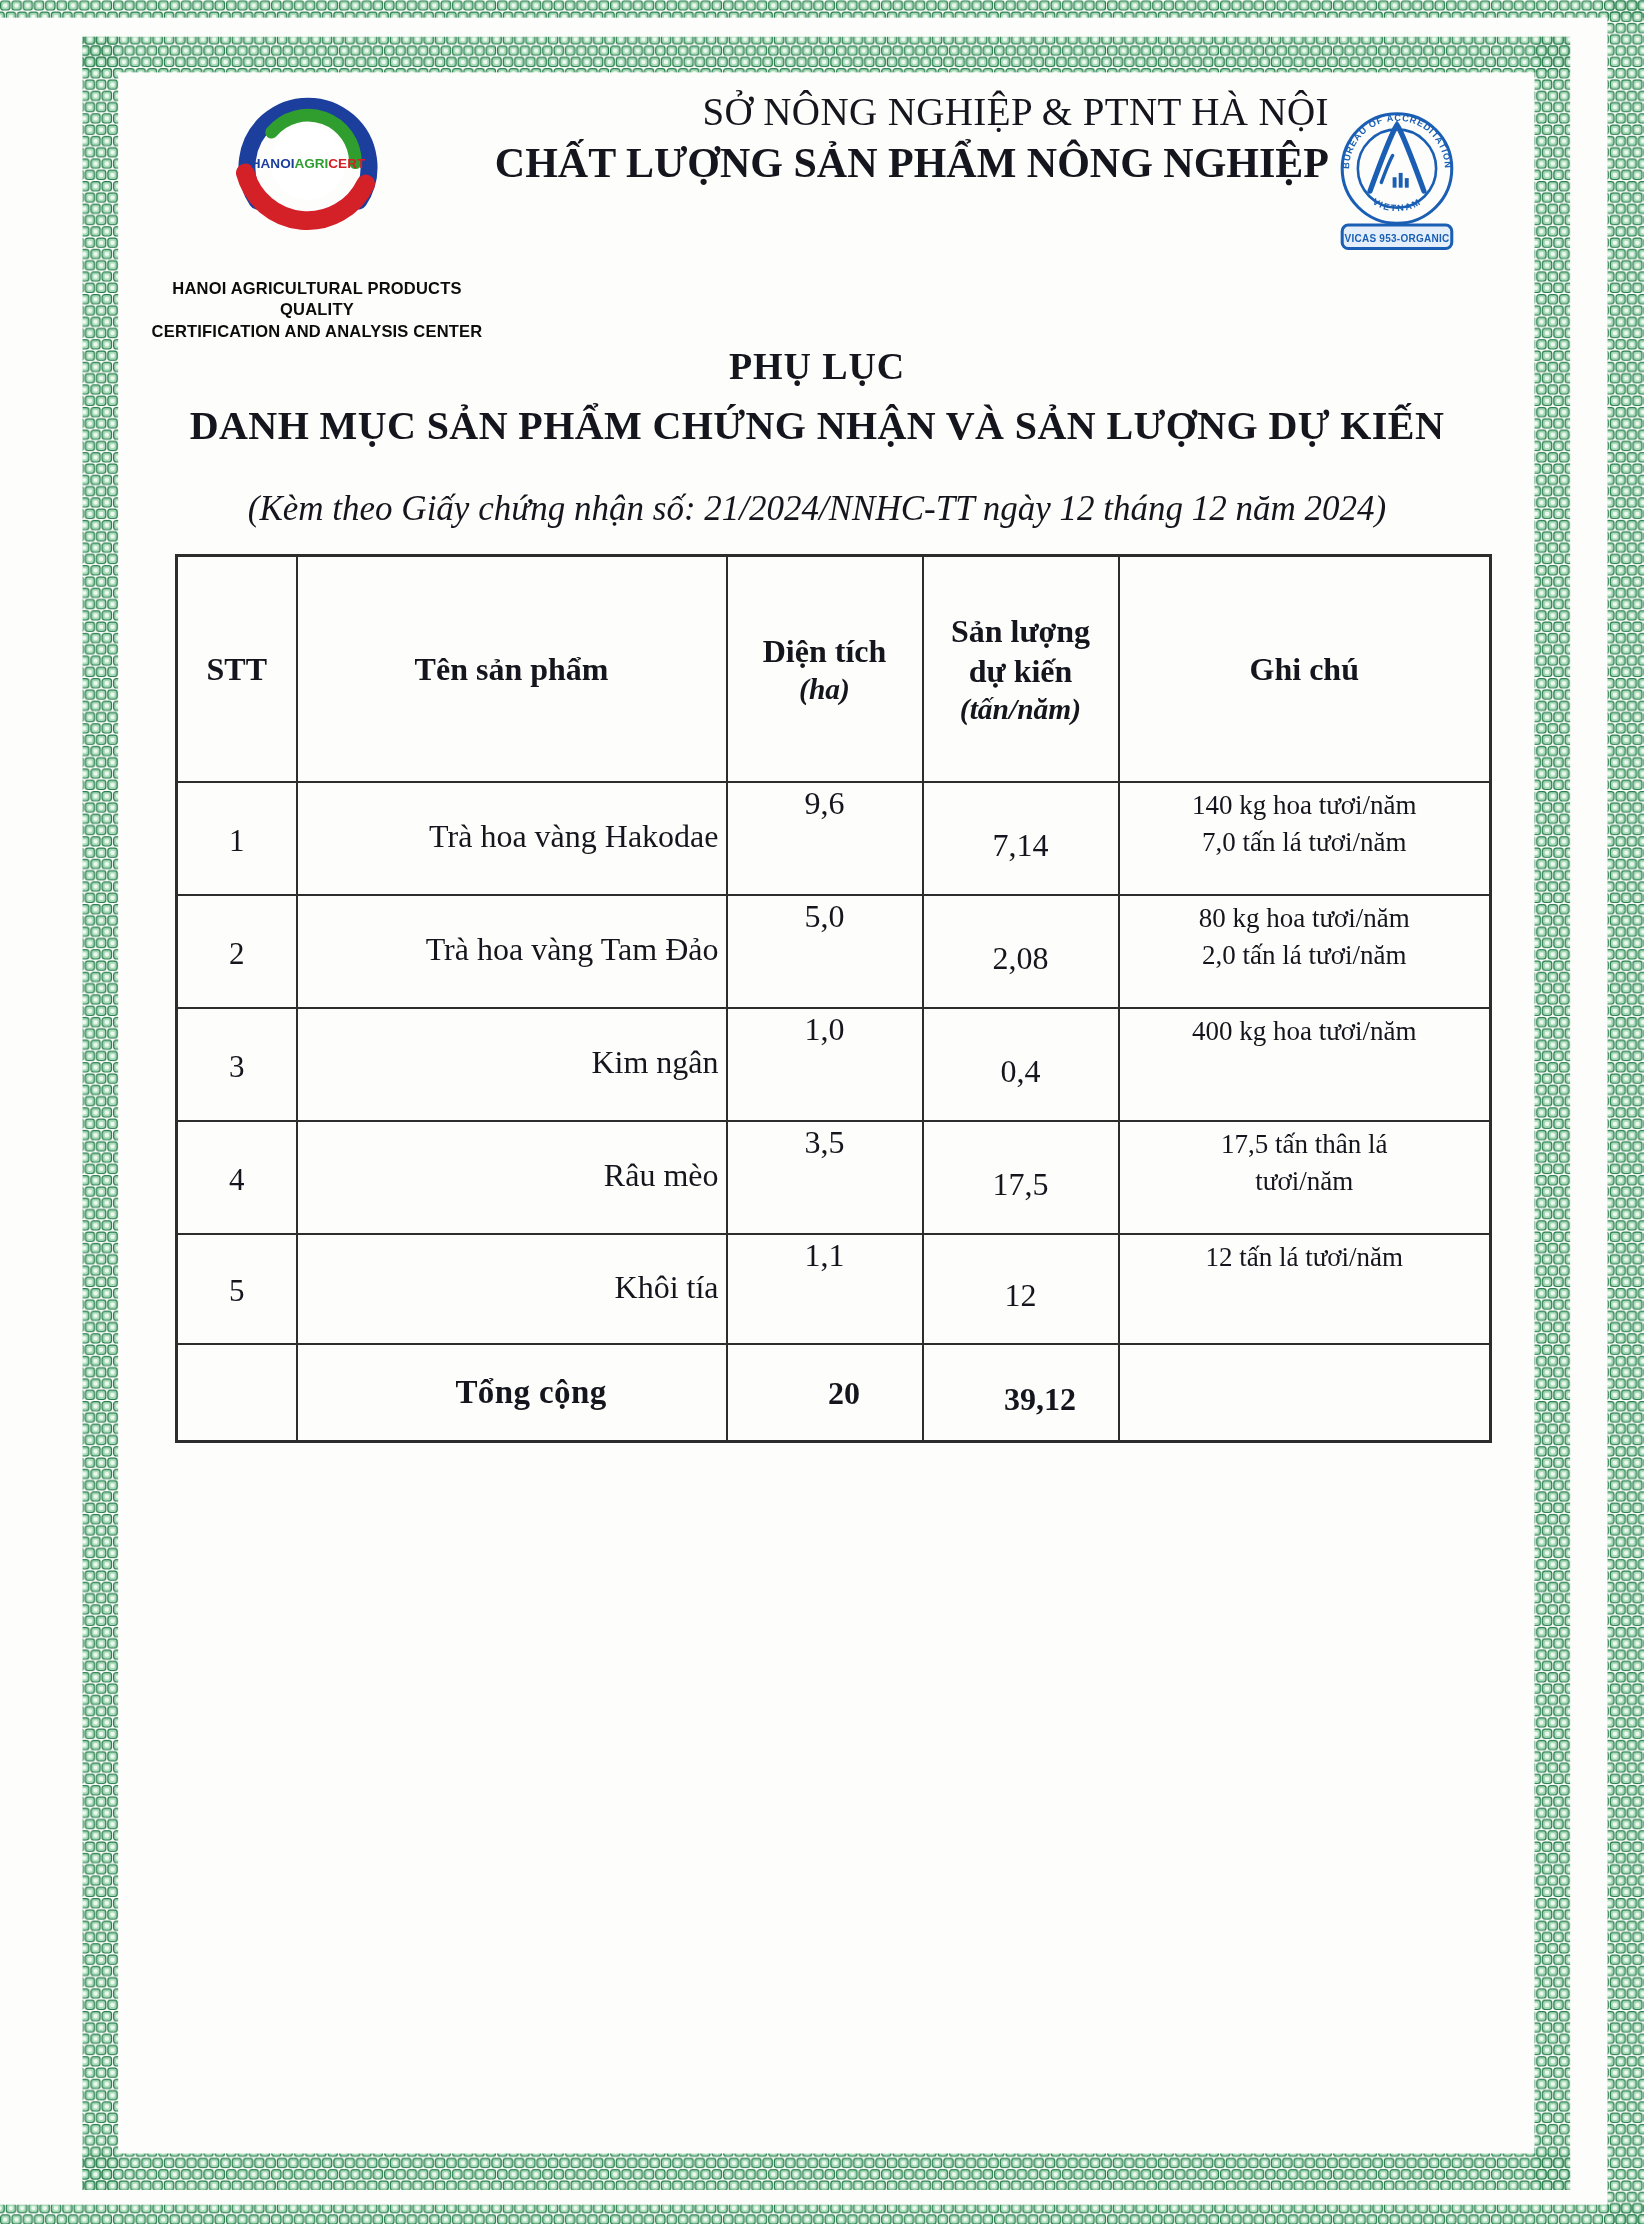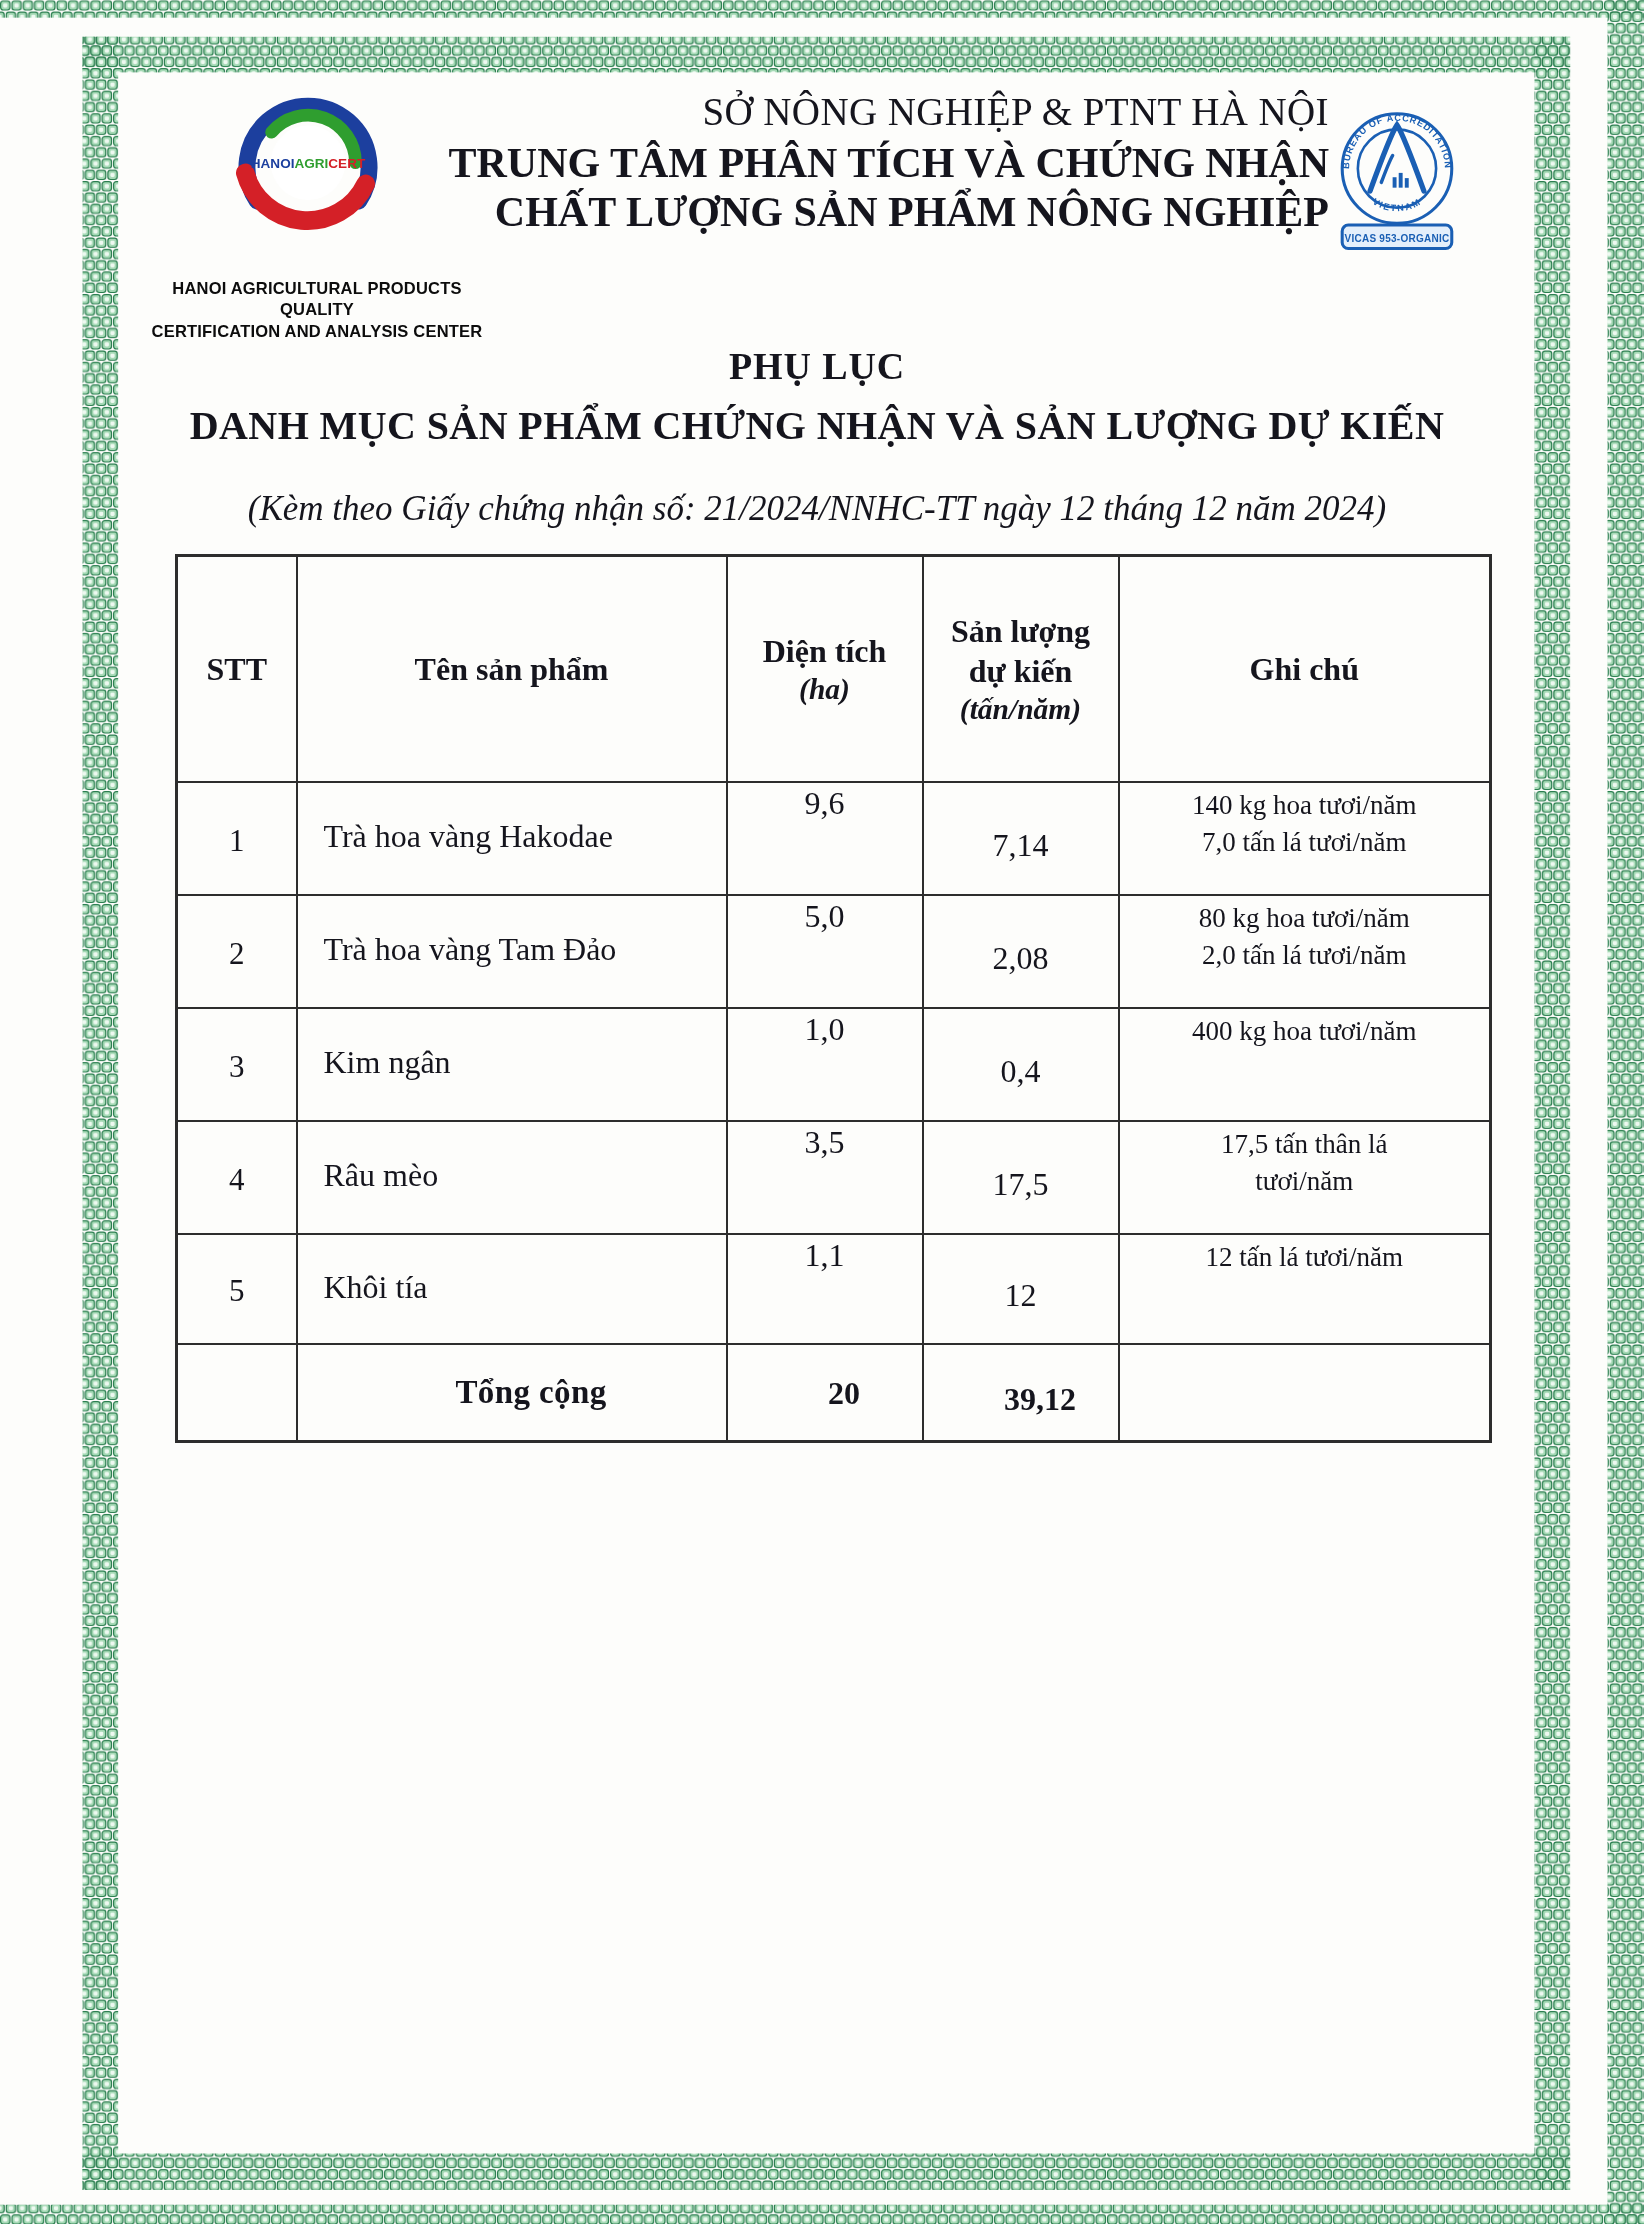--- a/index.html
+++ b/index.html
@@ -39,21 +39,21 @@
   .hdr td { height:222px; text-align:center; vertical-align:middle; font-weight:700; font-size:32px; line-height:1.25; }
   .unit { font-style:italic; font-weight:600; font-size:29.5px; }
   .r td  { font-size:32px; }
   .row-h1 td { height:83px; }
   .row-h2 td { height:83px; }
   .row-h3 td { height:83px; }
   .row-h4 td { height:83px; }
   .row-h5 td { height:80px; }
   .row-total td { height:80px;padding-left:40px; }
   td.c-stt  { text-align:center; vertical-align:middle; padding-top:5.2px; font-size:31px; }
-  td.c-prod { text-align:left; vertical-align:middle; padding:12px 7px 16px 26px; }
+  td.c-prod { text-align:right; vertical-align:middle; padding:12px 7px 16px 26px; }
   td.c-area { text-align:center; vertical-align:top; padding-top:1.7px; }
   td.c-yield{ text-align:center; vertical-align:middle; padding-top:14px; }
   td.c-note { text-align:center; vertical-align:top; padding-top:3.5px; font-size:27px; line-height:1.4; }
   td.c-note span { display:block; }
   .row-total td { font-weight:700; }
   td.c-total-label { text-align:center; vertical-align:middle; font-size:33px; letter-spacing:0.4px; }
   .row-total td.c-area { vertical-align:middle; padding-top:3.5px; }
 </style>
 </head>
 <body>
@@ -102,21 +102,20 @@
     </text>
   </svg>
 
   <div class="logo-caption">
     <div>HANOI AGRICULTURAL PRODUCTS QUALITY</div>
     <div>CERTIFICATION AND ANALYSIS CENTER</div>
   </div>
 
   <div class="org-block">
     <div class="org-line1">SỞ NÔNG NGHIỆP &amp; PTNT HÀ NỘI</div>
-    <div class="org-line2">TRUNG TÂM PHÂN TÍCH VÀ CHỨNG NHẬN</div>
     <div class="org-line3">CHẤT LƯỢNG SẢN PHẨM NÔNG NGHIỆP</div>
   </div>
 
   <svg class="right-seal" width="161" height="187" viewBox="0 0 185 215">
     <defs>
       <path id="arcTop" d="M 30 88 A 55 55 0 0 1 140 88"></path>
       <path id="arcBottom" d="M 36.5 95 A 49 49 0 0 0 133.5 95"></path>
     </defs>
     <circle cx="85" cy="88" r="63" fill="none" stroke="#1a5fb4" stroke-width="3.5"></circle>
     <circle cx="85" cy="88" r="45" fill="none" stroke="#1a5fb4" stroke-width="3"></circle>

